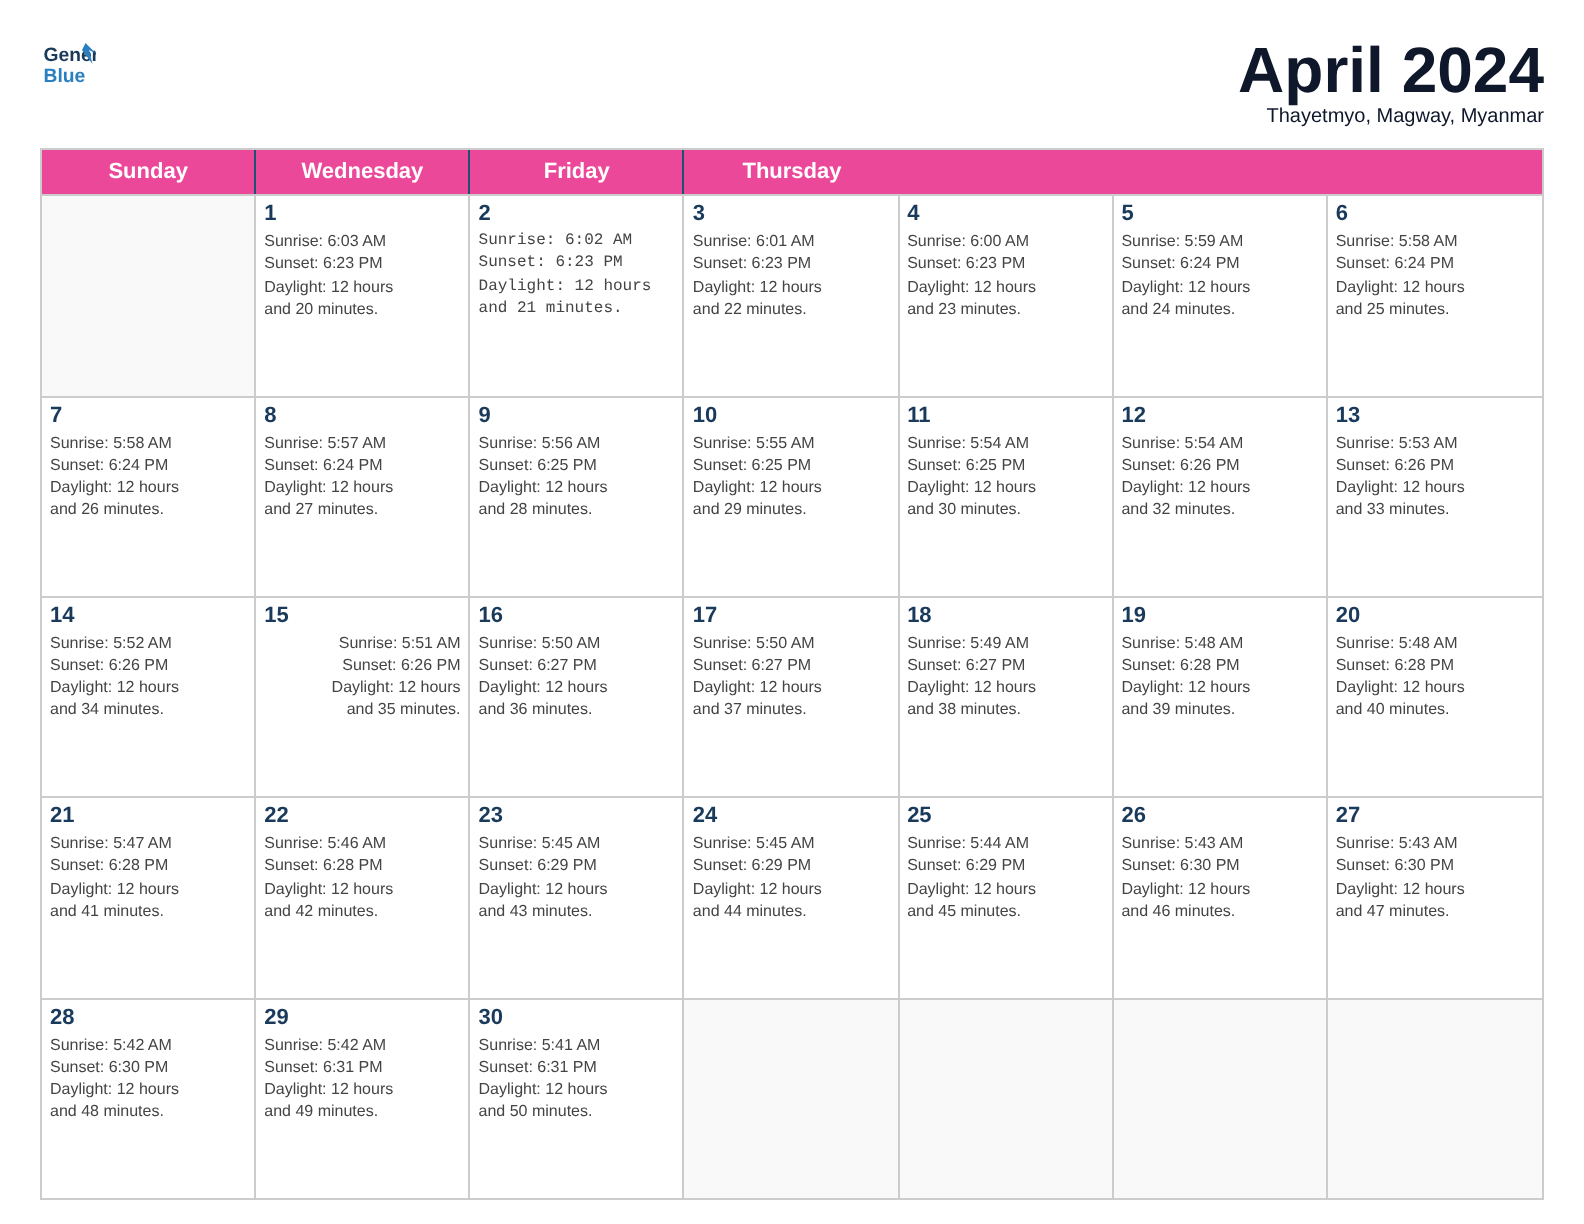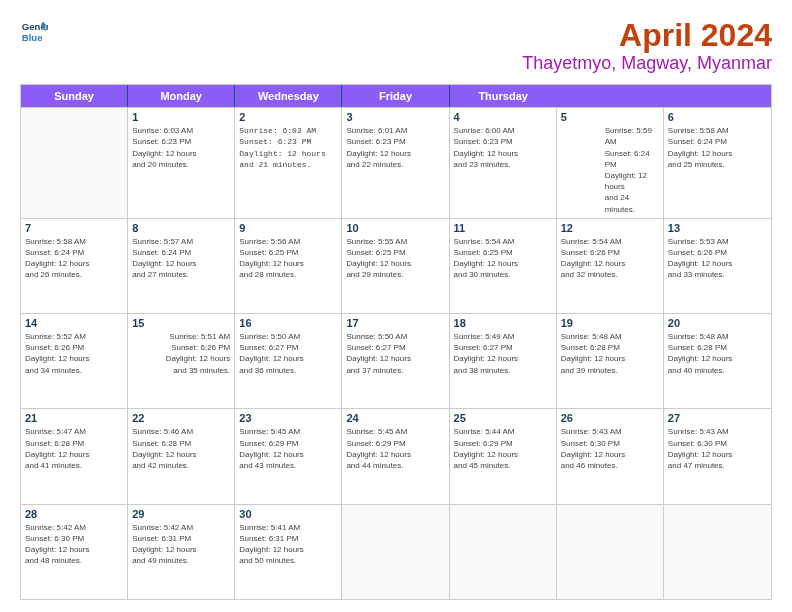--- a/index.html
+++ b/index.html
@@ -31,37 +31,37 @@
     .logo-icon {
       width: 28px;
       height: 28px;
     }
     .title-block {
       text-align: right;
     }
     .month-title {
       font-size: 32px;
       font-weight: bold;
-      color: #c2410c;
+      color: #0f172a;
       line-height: 1.1;
     }
     .location {
-      font-size: 18px;
-      color: #a21caf;
+      font-size: 10px;
+      color: #0f172a;
     }
     .calendar {
       flex: 1;
       display: flex;
       flex-direction: column;
       border: 1px solid #ccc;
     }
     .cal-header {
       display: grid;
       grid-template-columns: repeat(7, 1fr);
-      background: #8b5cf6;
+      background: #ec4899;
     }
     .cal-header-cell {
       color: #fff;
       font-size: 11px;
       font-weight: bold;
       padding: 5px 4px;
       text-align: center;
       border-right: 1px solid #1a5276;
     }
     .cal-header-cell:last-child { border-right: none; }
@@ -113,21 +113,20 @@
     </div>
     <div class="title-block">
       <div class="month-title">April 2024</div>
       <div class="location">Thayetmyo, Magway, Myanmar</div>
     </div>
   </div>
 
   <div class="calendar">
     <div class="cal-header">
     <div class="cal-header-cell">Sunday</div>
-        <div class="cal-header-cell">Monday</div>
         <div class="cal-header-cell">Wednesday</div>
         <div class="cal-header-cell">Friday</div>
         <div class="cal-header-cell">Thursday</div>
       </div>
     <div class="cal-body">
     <div class="cal-row">
           <div class="cal-cell empty"></div>
           <div class="cal-cell">
             <div class="day-num">1</div>
             <div class="cell-text" style="white-space: pre-line;">Sunrise: 6:03 AM
@@ -151,21 +150,21 @@
           </div>
           <div class="cal-cell">
             <div class="day-num">4</div>
             <div class="cell-text" style="white-space: pre-line;">Sunrise: 6:00 AM
 Sunset: 6:23 PM
 Daylight: 12 hours
 and 23 minutes.</div>
           </div>
           <div class="cal-cell">
             <div class="day-num">5</div>
-            <div class="cell-text" style="white-space: pre-line; margin-left: 44px;">Sunrise: 5:59 AM
+            <div class="cell-text" style="white-space: pre-line;">Sunrise: 5:59 AM
 Sunset: 6:24 PM
 Daylight: 12 hours
 and 24 minutes.</div>
           </div>
           <div class="cal-cell">
             <div class="day-num">6</div>
             <div class="cell-text" style="white-space: pre-line;">Sunrise: 5:58 AM
 Sunset: 6:24 PM
 Daylight: 12 hours
 and 25 minutes.</div>

